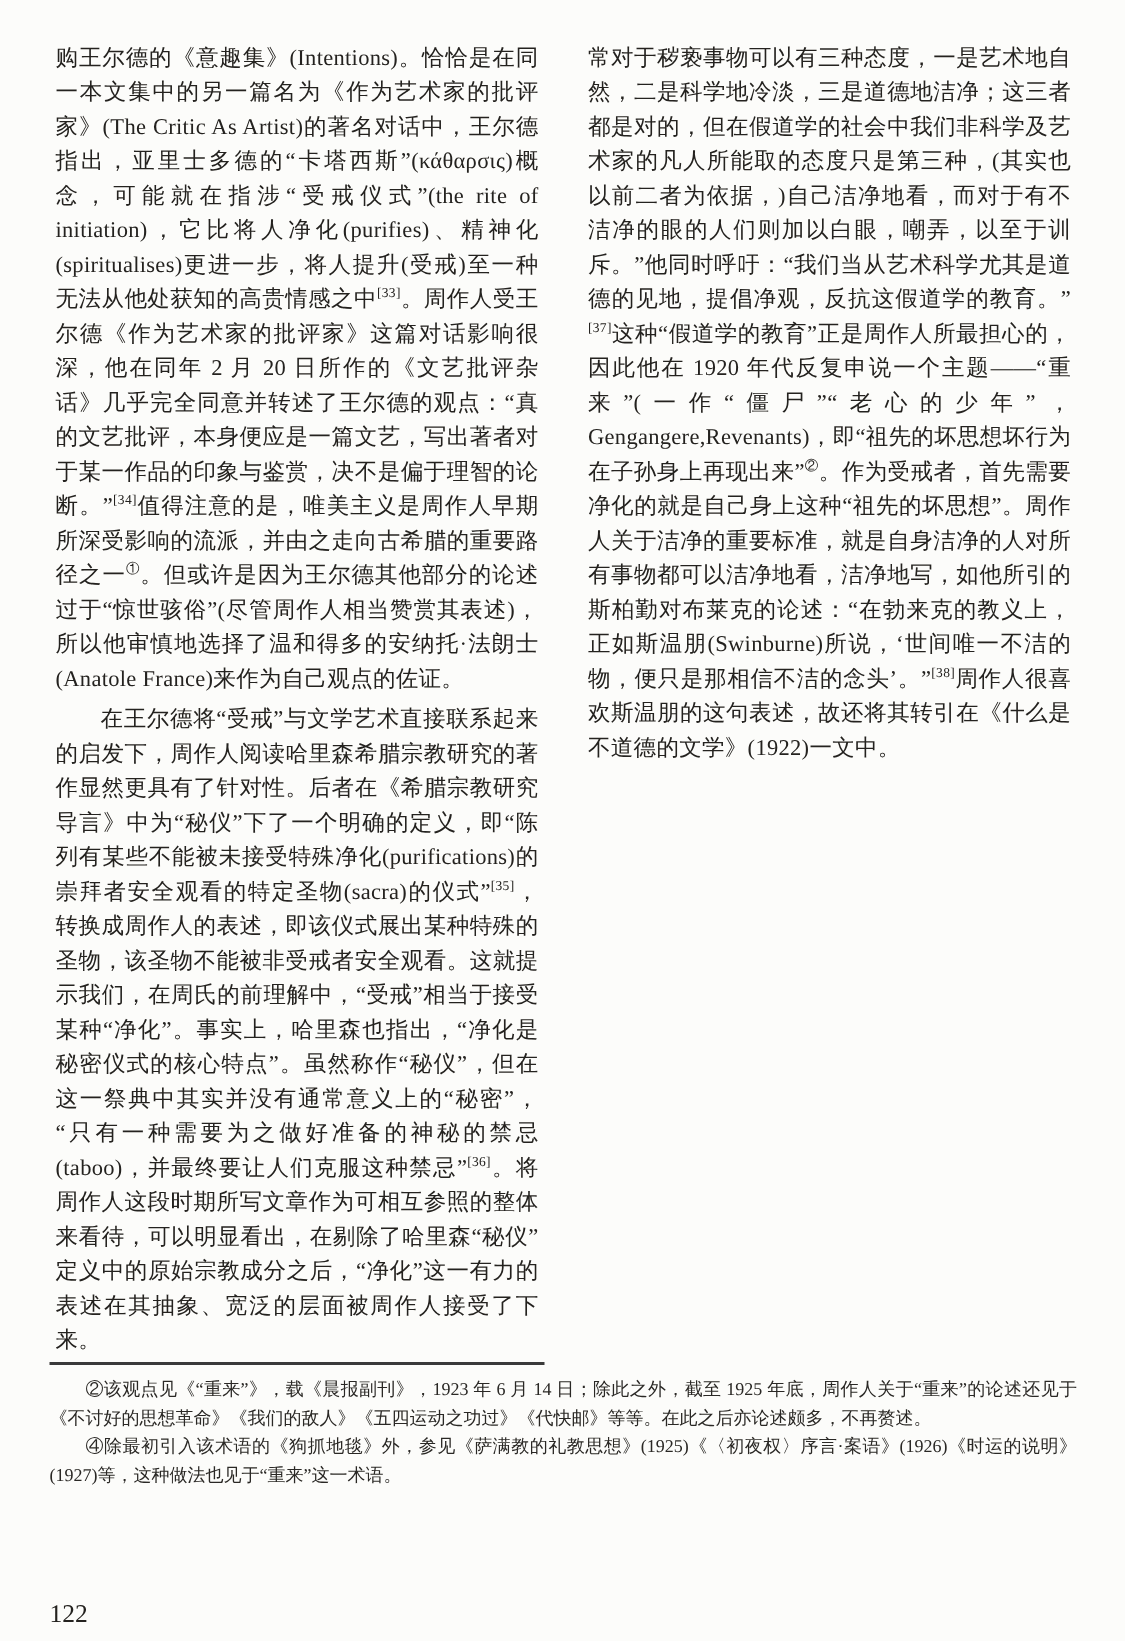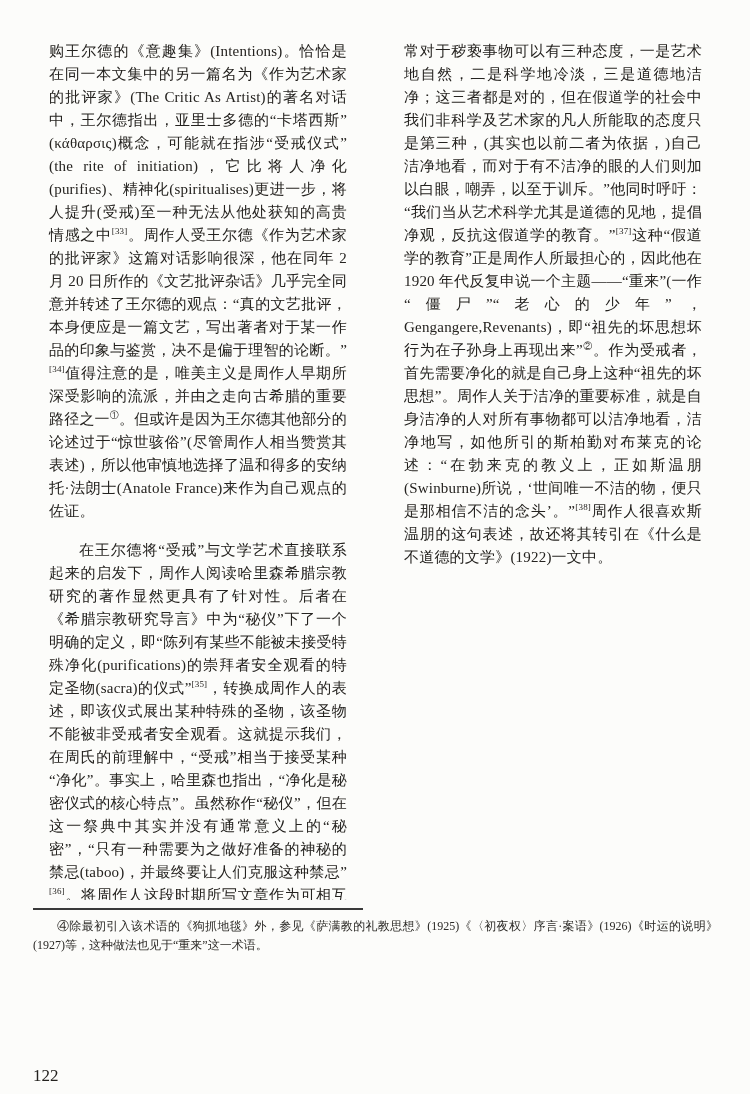--- a/index.html
+++ b/index.html
@@ -23,21 +23,21 @@
     overflow: hidden;
   }
   .col {
     width: 330px;
     font-size: 15px;
     line-height: 23px;
     text-align: justify;
     text-justify: inter-ideograph;
     letter-spacing: 0.2px;
   }
-  .col p { margin: 16px; }
+  .col p { margin: 4px; }
   .col p.indent { text-indent: 2em; }
   sup.fnref {
     font-size: 9px;
     line-height: 0;
     vertical-align: super;
   }
   .fn-rule {
     width: 330px;
     border: none;
     border-top: 2px solid #3a3a3a;
@@ -71,18 +71,19 @@
         <p class="indent">在王尔德将“受戒”与文学艺术直接联系起来的启发下，周作人阅读哈里森希腊宗教研究的著作显然更具有了针对性。后者在《希腊宗教研究导言》中为“秘仪”下了一个明确的定义，即“陈列有某些不能被未接受特殊净化(purifications)的崇拜者安全观看的特定圣物(sacra)的仪式”<sup class="fnref">[35]</sup>，转换成周作人的表述，即该仪式展出某种特殊的圣物，该圣物不能被非受戒者安全观看。这就提示我们，在周氏的前理解中，“受戒”相当于接受某种“净化”。事实上，哈里森也指出，“净化是秘密仪式的核心特点”。虽然称作“秘仪”，但在这一祭典中其实并没有通常意义上的“秘密”，“只有一种需要为之做好准备的神秘的禁忌(taboo)，并最终要让人们克服这种禁忌”<sup class="fnref">[36]</sup>。将周作人这段时期所写文章作为可相互参照的整体来看待，可以明显看出，在剔除了哈里森“秘仪”定义中的原始宗教成分之后，“净化”这一有力的表述在其抽象、宽泛的层面被周作人接受了下来。</p>
       </div>
     <div class="col">
         <p>常对于秽亵事物可以有三种态度，一是艺术地自然，二是科学地冷淡，三是道德地洁净；这三者都是对的，但在假道学的社会中我们非科学及艺术家的凡人所能取的态度只是第三种，(其实也以前二者为依据，)自己洁净地看，而对于有不洁净的眼的人们则加以白眼，嘲弄，以至于训斥。”他同时呼吁：“我们当从艺术科学尤其是道德的见地，提倡净观，反抗这假道学的教育。”<sup class="fnref">[37]</sup>这种“假道学的教育”正是周作人所最担心的，因此他在 1920 年代反复申说一个主题——“重来”(一作“僵尸”“老心的少年”，Gengangere,Revenants)，即“祖先的坏思想坏行为在子孙身上再现出来”<sup class="fnref">②</sup>。作为受戒者，首先需要净化的就是自己身上这种“祖先的坏思想”。周作人关于洁净的重要标准，就是自身洁净的人对所有事物都可以洁净地看，洁净地写，如他所引的斯柏勤对布莱克的论述：“在勃来克的教义上，正如斯温朋(Swinburne)所说，‘世间唯一不洁的物，便只是那相信不洁的念头’。”<sup class="fnref">[38]</sup>周作人很喜欢斯温朋的这句表述，故还将其转引在《什么是不道德的文学》(1922)一文中。</p>
       </div>
   </div>
 
   <hr class="fn-rule">
 
   <div class="footnotes">
+      <p><span>②</span>该观点见《“重来”》，载《晨报副刊》，1923 年 6 月 14 日；除此之外，截至 1925 年底，周作人关于“重来”的论述还见于《不讨好的思想革命》《我们的敌人》《五四运动之功过》《代快邮》等等。在此之后亦论述颇多，不再赘述。</p>
       <p><span>④</span>除最初引入该术语的《狗抓地毯》外，参见《萨满教的礼教思想》(1925)《〈初夜权〉序言·案语》(1926)《时运的说明》(1927)等，这种做法也见于“重来”这一术语。</p>
     </div>
 
   <div class="page-number">122</div>
 
 </div>
 
 </body></html>

